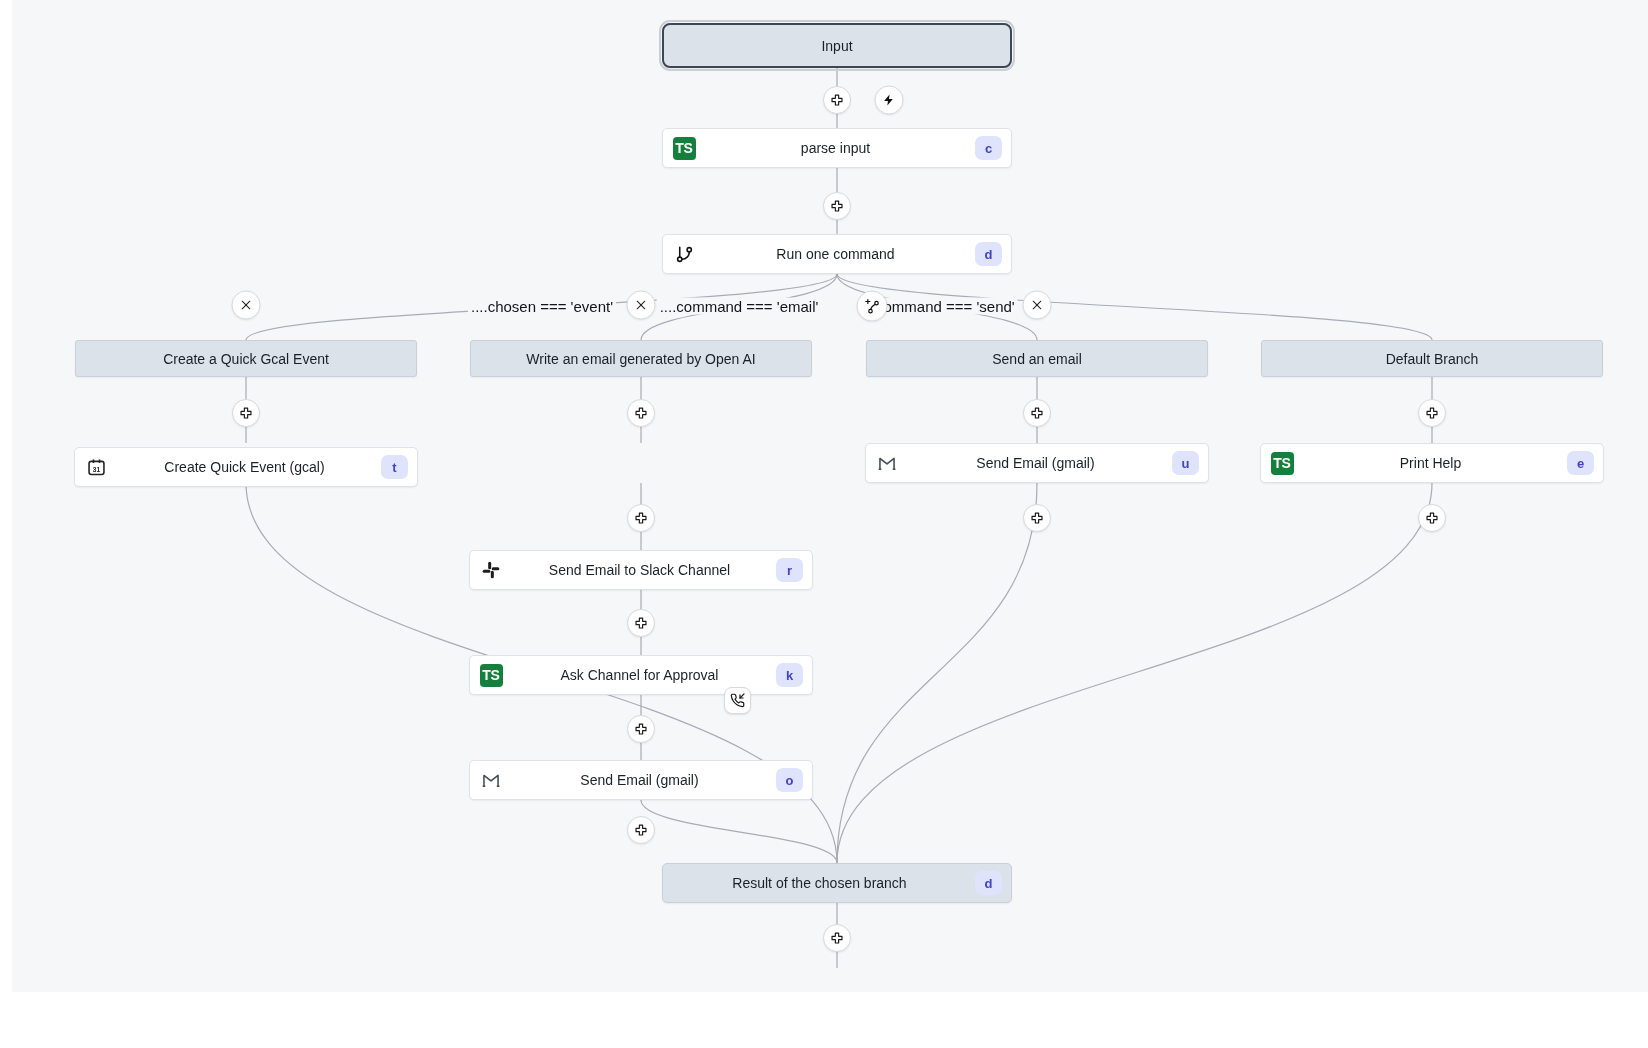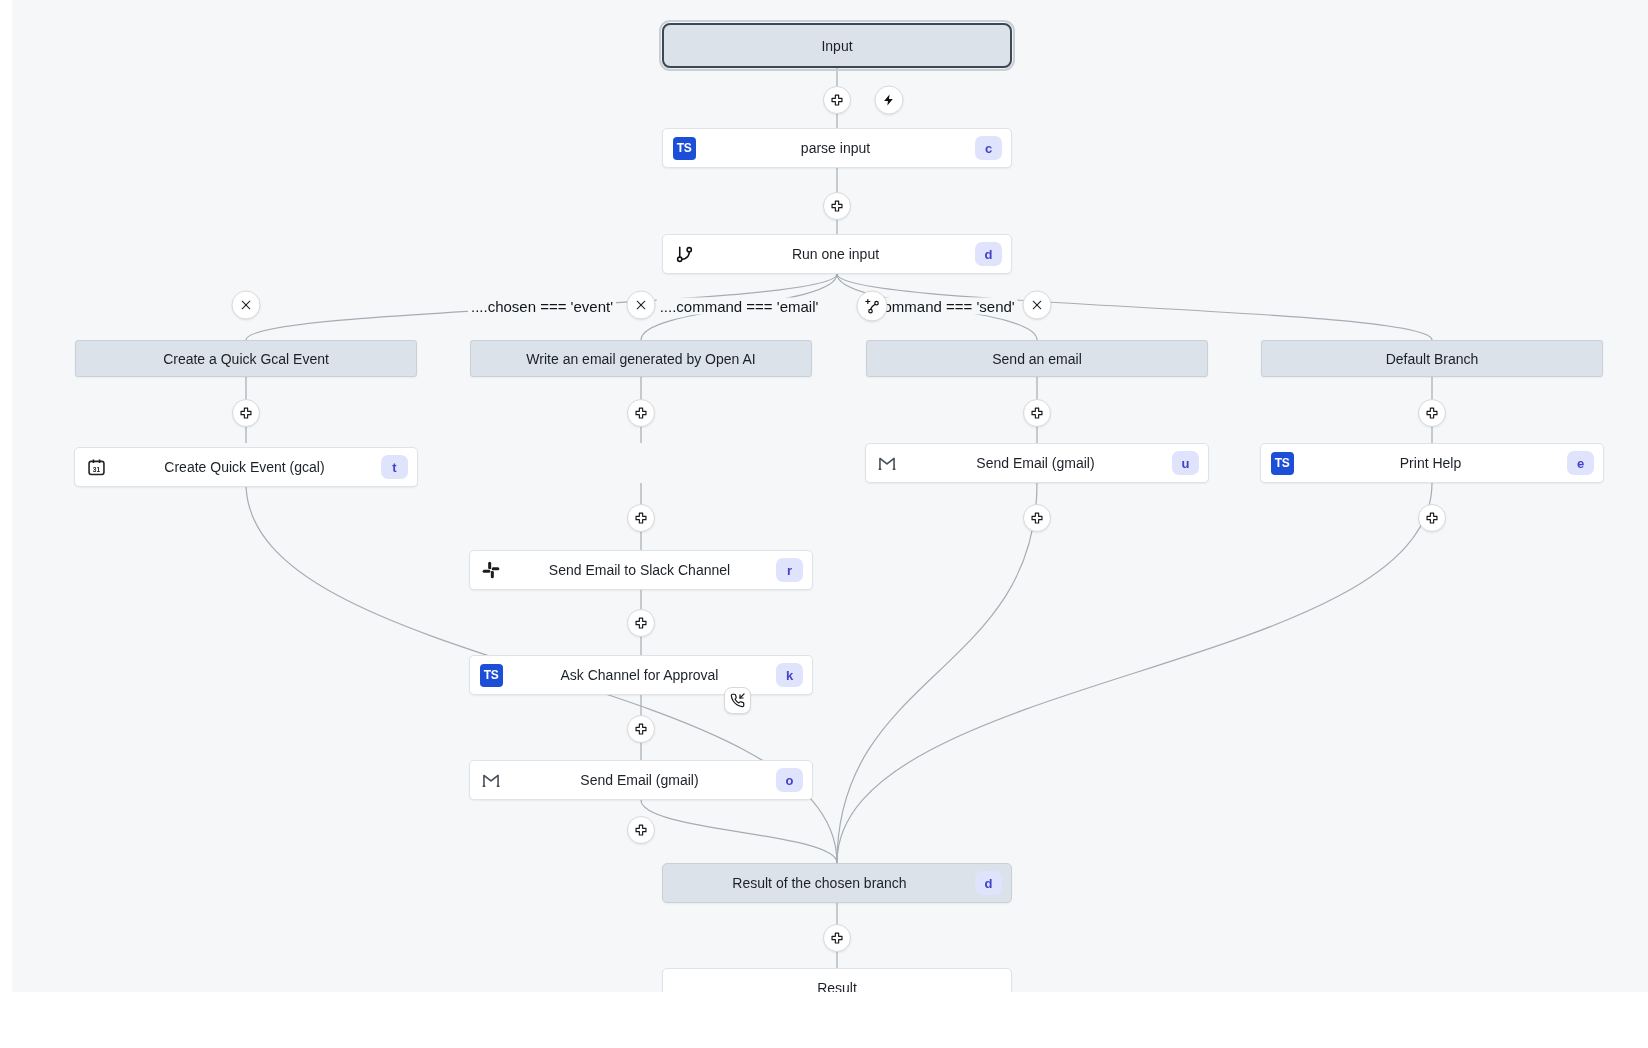--- a/index.html
+++ b/index.html
@@ -40,23 +40,23 @@
     font-size:14px;color:#1a1f26;cursor:pointer;
   }
   .kbadge{
     flex:0 0 auto;min-width:27px;height:24px;box-sizing:border-box;padding:0 5px;
     border-radius:7px;background:#dfe3fc;color:#4343c8;
     font-size:13px;font-weight:bold;
     display:flex;align-items:center;justify-content:center;
   }
   .icn{flex:0 0 auto;width:24px;height:24px;display:flex;align-items:center;justify-content:center;}
   .ts-box{
-    width:23px;height:23px;border-radius:4px;background:#1d4ed8;
-    display:flex;align-items:center;justify-content:center;
-    color:#fff;font-size:12px;font-weight:bold;letter-spacing:-.3px;
+    width:23px;height:23px;border-radius:4px;background:#15803d;
+    display:flex;align-items:center;justify-content:center;
+    color:#fff;font-size:14px;font-weight:bold;letter-spacing:-.3px;
   }
   
   .cbtn{
     position:absolute;z-index:5;transform:translate(-50%,-50%);
     background:#fff;border:1px solid #d6dade;border-radius:50%;
     display:flex;align-items:center;justify-content:center;
     box-shadow:0 1px 2px rgba(16,24,40,.08);cursor:pointer;
   }
   .edge-label{
     position:absolute;z-index:4;transform:translate(-50%,-50%);
@@ -127,21 +127,21 @@
 
   <div class="node center-col" style="left:662px;top:234px;">
     <span class="icn">
       <svg width="19" height="19" viewBox="0 0 24 24" fill="none" stroke="#111" stroke-width="2" stroke-linecap="round">
           <line x1="6" y1="3" x2="6" y2="15"></line>
           <circle cx="18" cy="6" r="2.7"></circle>
           <circle cx="6" cy="18" r="2.7"></circle>
           <path d="M18 9a9 9 0 0 1-9 9"></path>
         </svg>
     </span>
-    <span class="nlabel">Run one input</span>
+    <span class="nlabel">Run one command</span>
     <span class="kbadge">d</span>
   </div>
 
   <div class="edge-label" style="left:542px;top:306px;">....chosen === 'event'</div>
   <div class="edge-label" style="left:739px;top:306px;">....command === 'email'</div>
   <div class="edge-label" style="left:937px;top:306px;">....command === 'send'</div>
 
   <div class="cbtn" style="left:246px;top:305px;width:27px;height:27px;">
     <svg width="13" height="13" viewBox="0 0 24 24">
         <path d="M5 5l14 14M19 5L5 19" stroke="#222" stroke-width="2" stroke-linecap="round"></path>
@@ -310,16 +310,13 @@
     <span class="nlabel">Result of the chosen branch</span>
     <span class="kbadge">d</span>
   </div>
 
   <div class="cbtn" style="left:837px;top:938px;width:26px;height:26px;">
       <svg width="14" height="14" viewBox="0 0 24 24">
         <path d="M9.2 3.5h5.6v5.7h5.7v5.6h-5.7v5.7H9.2v-5.7H3.5V9.2h5.7z" fill="#fff" stroke="#1a1a1a" stroke-width="2" stroke-linejoin="round"></path>
       </svg>
     </div>
 
-  <div class="node center-col" style="left:662px;top:968px;">
-    <span class="nlabel">Result</span>
-  </div>
 </div>
 
 </body></html>

